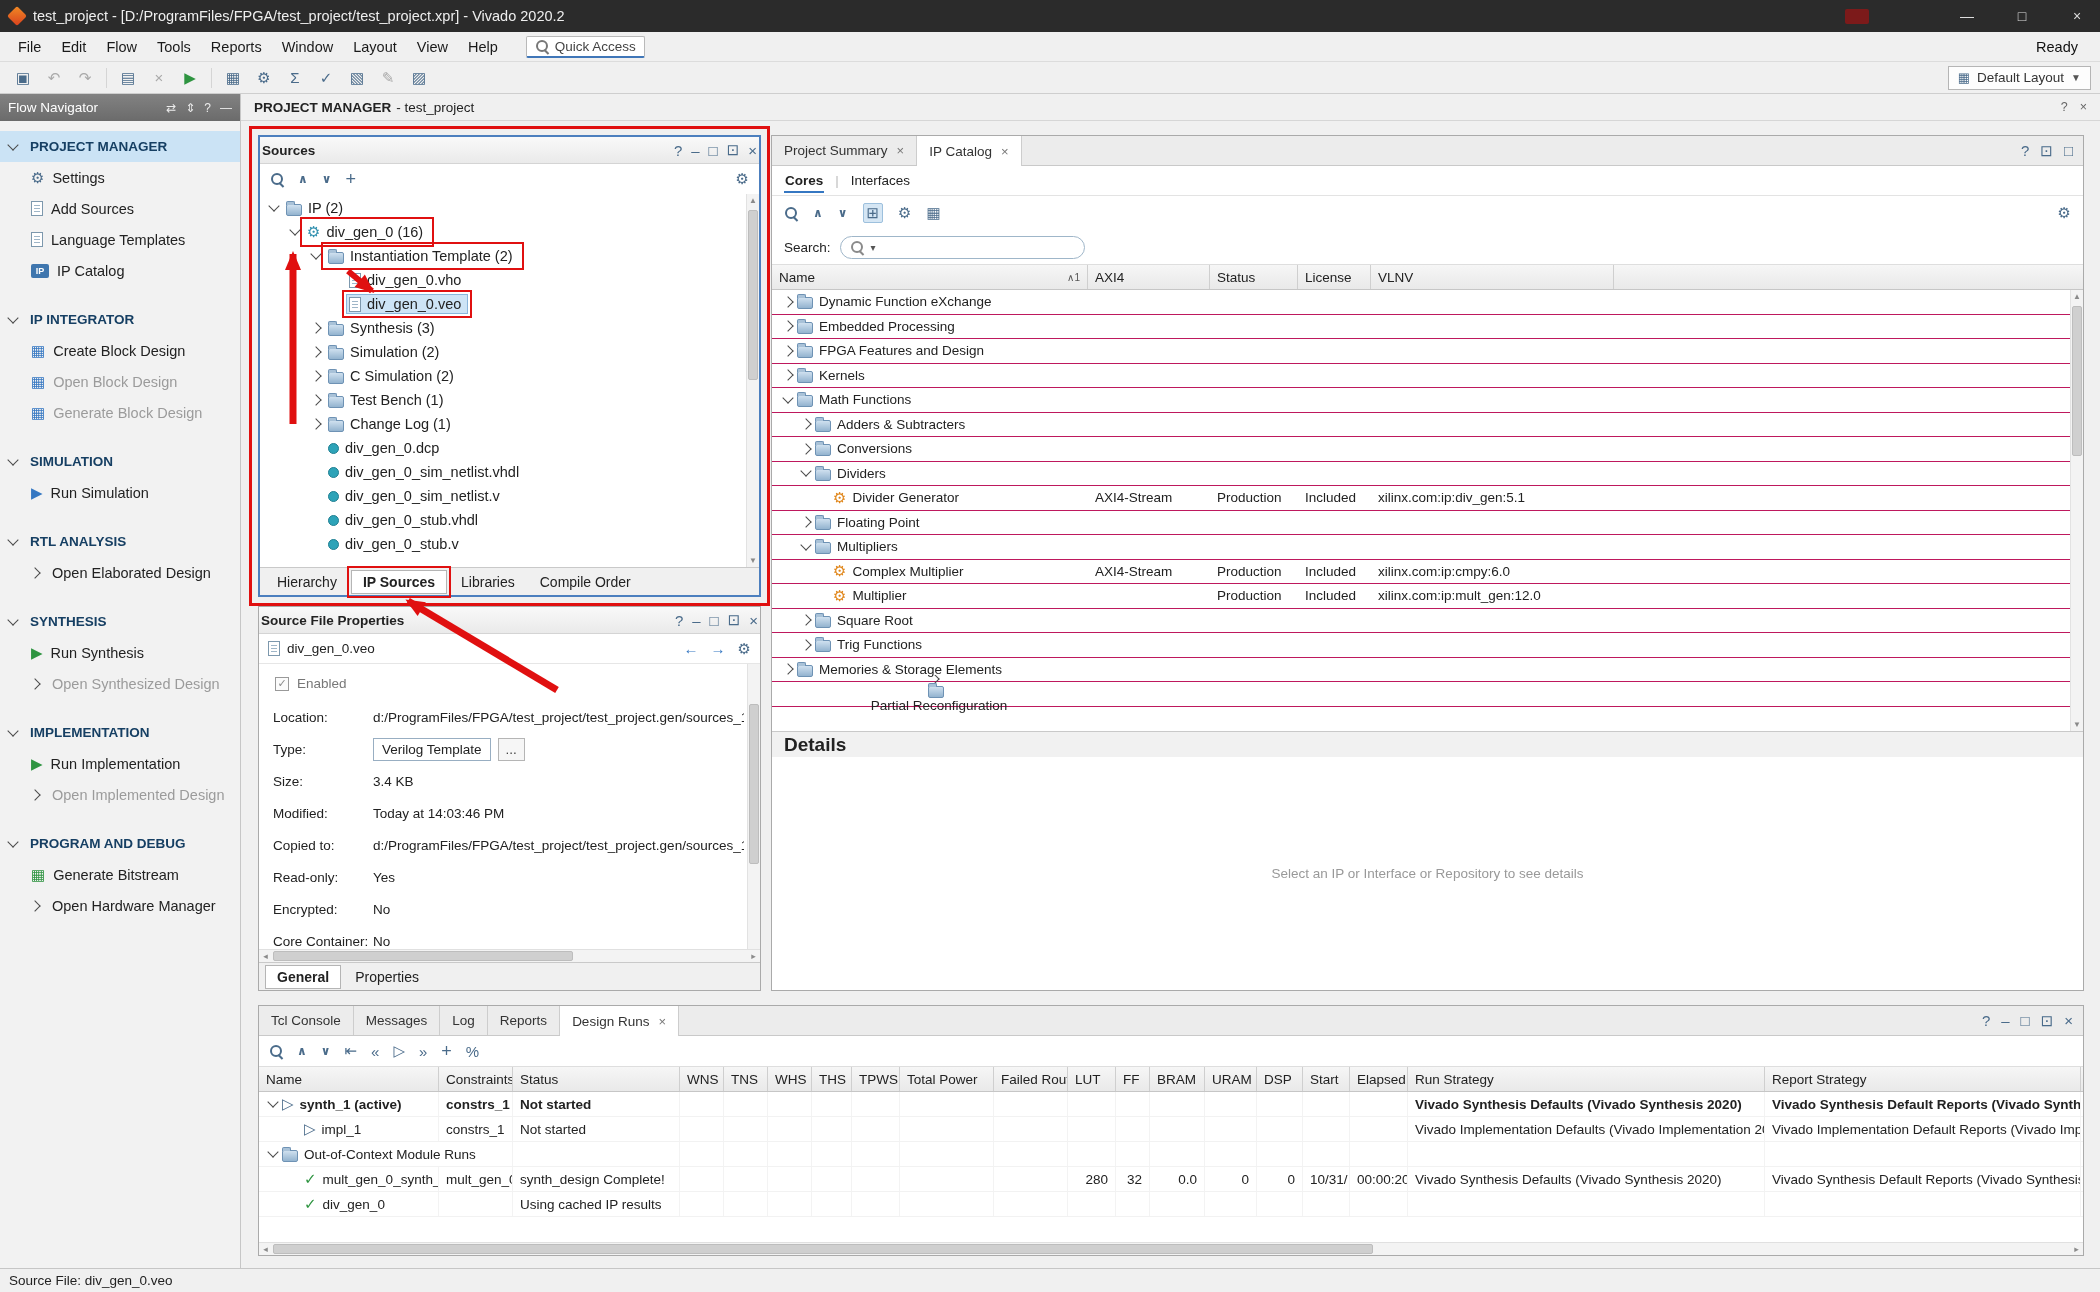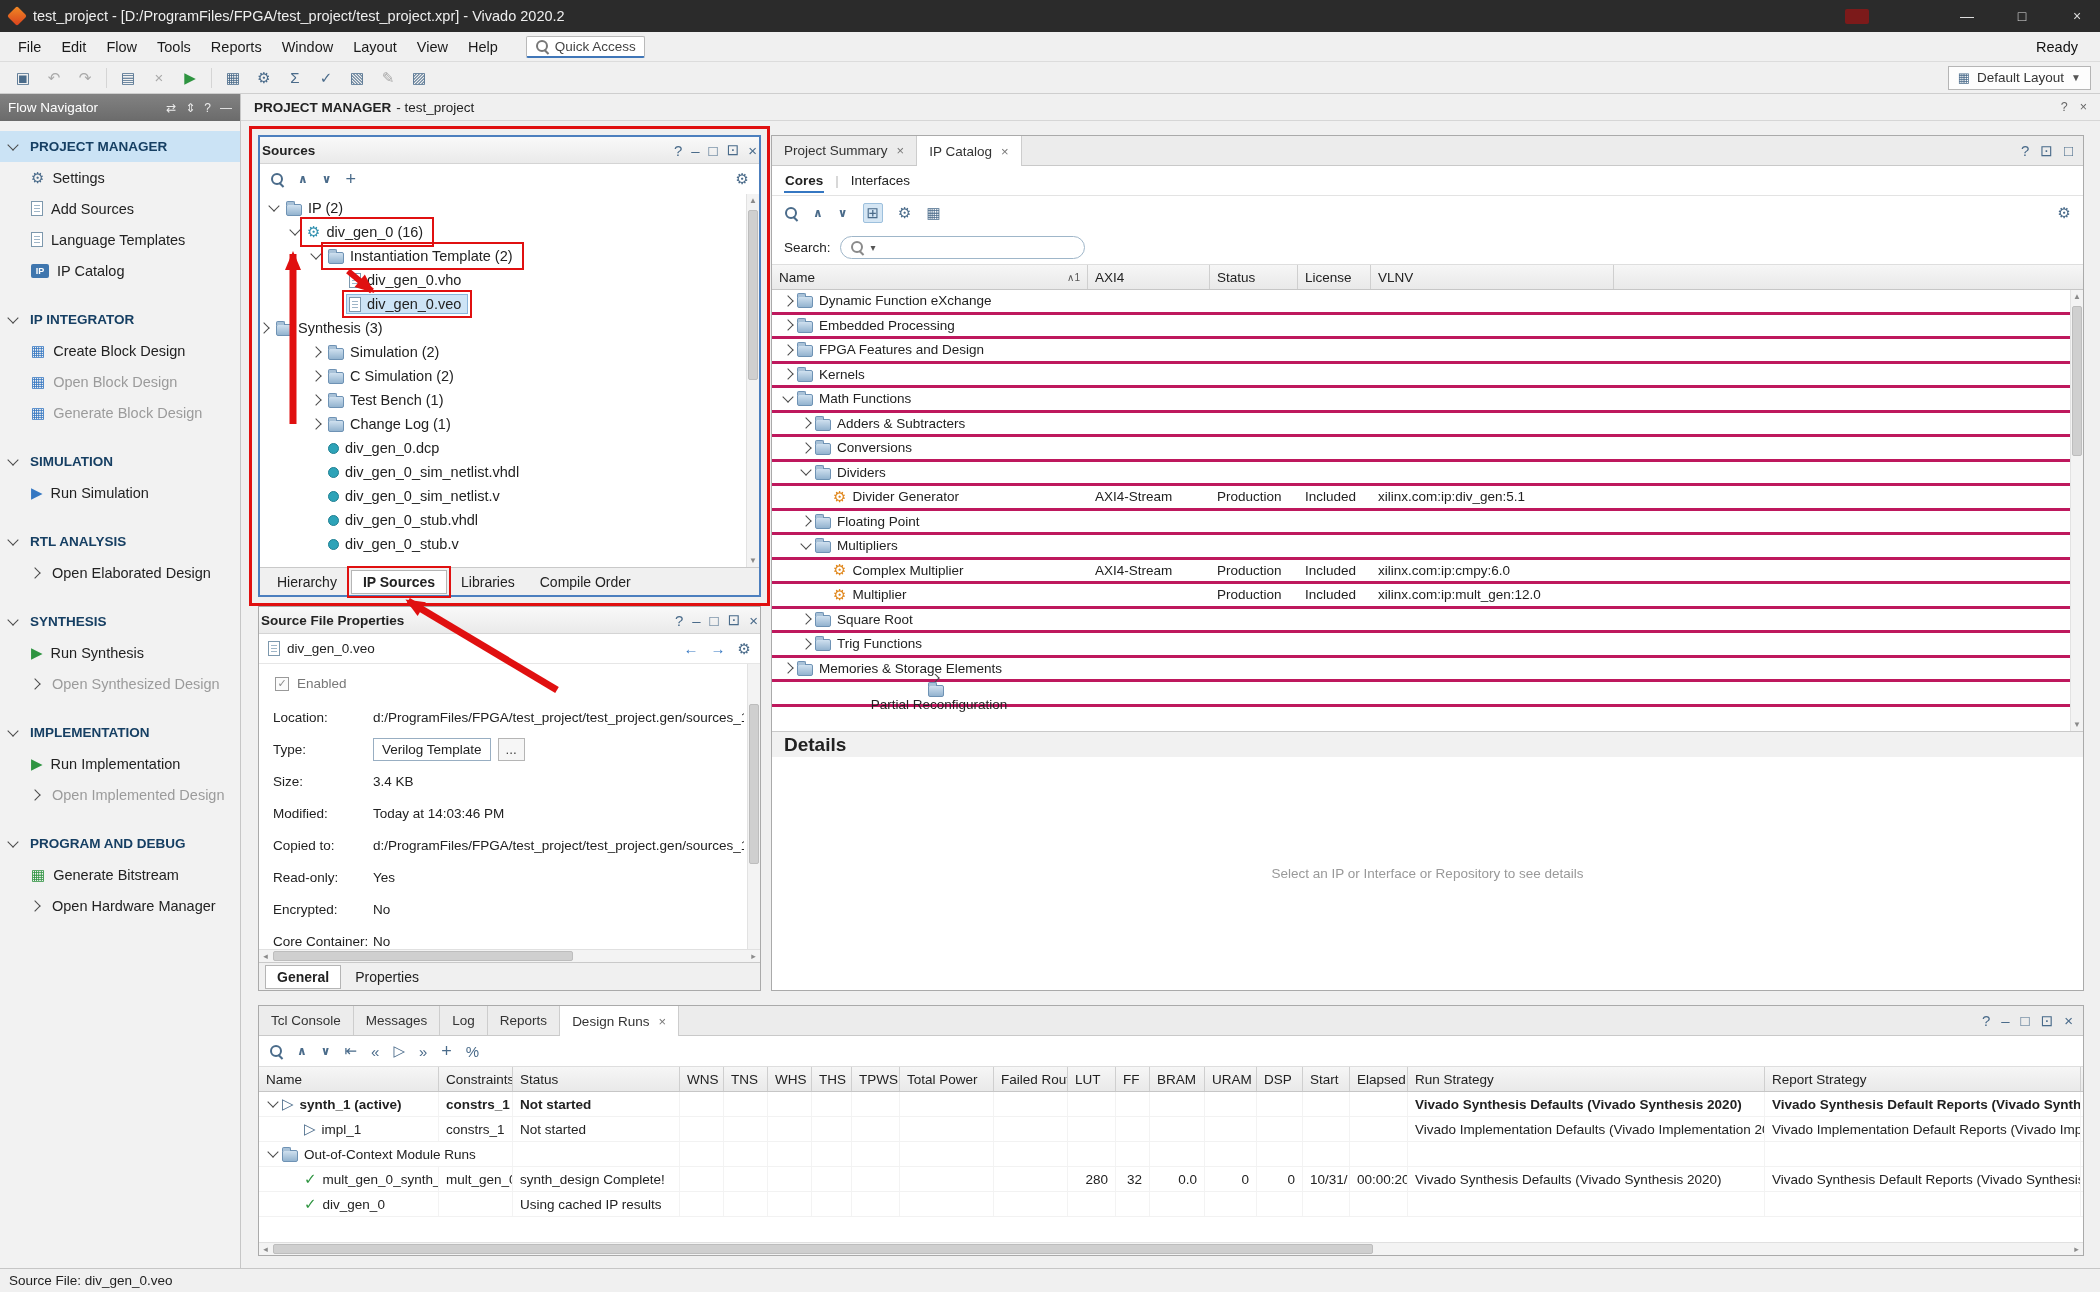--- a/index.html
+++ b/index.html
@@ -125,21 +125,21 @@
   .subtab.active{font-weight:bold;border-bottom:2px solid var(--blue);padding-bottom:3px;}
   .sep{color:#bbb;}
   .cat-toolbar{height:34px;flex:none;display:flex;align-items:center;gap:15px;padding:0 12px;}
   .cat-toolbar .mla{margin-left:auto;}
   .search-row{height:34px;flex:none;display:flex;align-items:center;gap:9px;padding:0 12px;font-size:13.5px;}
   .search-box{width:245px;height:23px;border:1px solid #9fb6c9;border-radius:12px;display:flex;align-items:center;gap:7px;padding:0 9px;color:#8a8a8a;}
   .thead{display:flex;background:linear-gradient(#f6f6f6,#e9e9e9);border-bottom:1px solid #c6c6c6;border-top:1px solid #dedede;height:26px;flex:none;align-items:stretch;font-size:13.5px;color:#222;}
   .th{padding:0 7px;display:flex;align-items:center;border-right:1px solid #cfcfcf;flex:none;white-space:nowrap;overflow:hidden;}
   .sortb{margin-left:auto;font-size:10px;color:#555;padding-left:6px;}
   .cat-rows{height:441px;flex:none;position:relative;overflow:hidden;}
-  .crow{height:24.5px;display:flex;align-items:center;border-bottom:3px solid #be185d;font-size:13.5px;}
+  .crow{height:24.5px;display:flex;align-items:center;border-bottom:1px solid #be185d;font-size:13.5px;}
   .ccell{flex:none;padding:0 7px;white-space:nowrap;overflow:hidden;}
   .cname{display:flex;align-items:center;white-space:nowrap;overflow:hidden;flex:none;}
   .details-band{height:26px;flex:none;background:#f1f1f1;border-top:1px solid #c9c9c9;display:flex;align-items:center;padding:0 12px;font-weight:bold;font-size:19px;}
   .details-body{flex:1;display:flex;align-items:center;justify-content:center;color:#999;font-size:13.5px;}
 
   
   .runs-toolbar{height:30px;flex:none;display:flex;align-items:center;gap:14px;padding:0 10px;}
   .runs-body{flex:1;min-height:0;overflow:hidden;}
   .rrow{height:25px;display:flex;align-items:stretch;border-bottom:1px solid #f2f2f2;font-size:13.5px;}
   .rrow.bold{font-weight:bold;}
@@ -416,21 +416,21 @@
                     <span>div_gen_0.vho</span>
                   </span>
                 </div>
                 <div class="tree-row" style="padding-left: 73px;">
                   <span class="chev hidden"></span>
                   <span class="titem sel red-box">
                     <span class="ic i-doc"></span>
                     <span>div_gen_0.veo</span>
                   </span>
                 </div>
-                <div class="tree-row" style="">
+                <div class="tree-row" style="padding-left: 52px;">
                   <span class="chev right"></span>
                   <span class="titem">
                     <span class="ic i-folder"></span>
                     <span>Synthesis (3)</span>
                   </span>
                 </div>
                 <div class="tree-row" style="padding-left: 52px;">
                   <span class="chev right"></span>
                   <span class="titem">
                     <span class="ic i-folder"></span>

